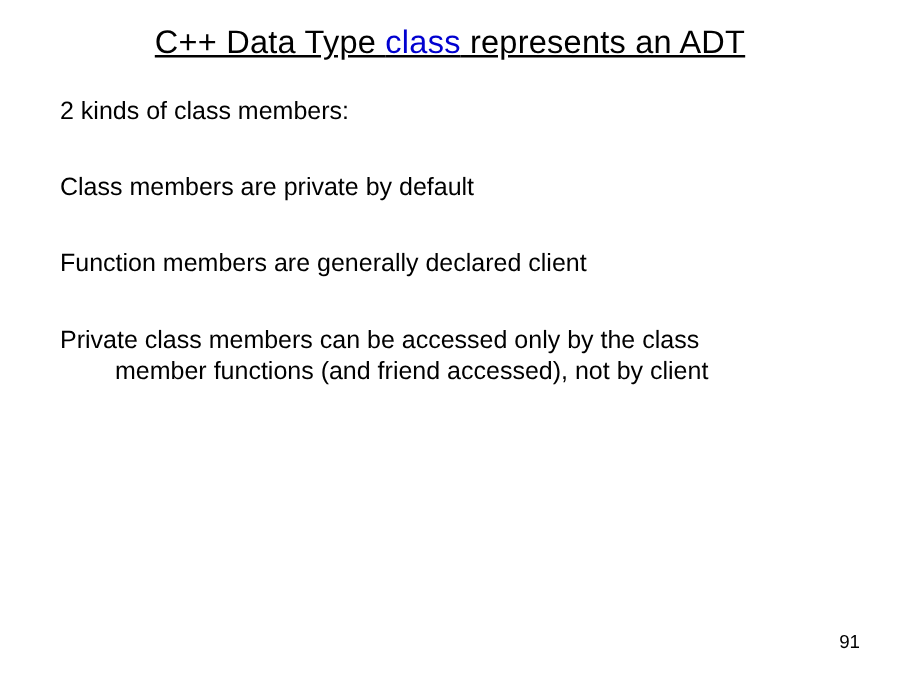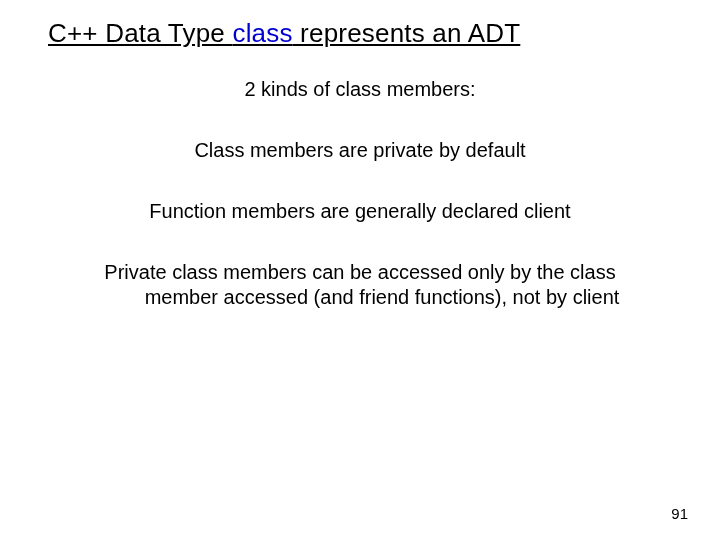--- a/index.html
+++ b/index.html
@@ -14,37 +14,36 @@
   }
   .slide {
     width: 720px;
     height: 540px;
     padding: 18px 48px 20px 48px;
     box-sizing: border-box;
     position: relative;
   }
   .title {
     font-size: 26px;
-    text-align: left;
+    text-align: center;
     text-decoration: underline;
     margin: 0 0 28px 0;
     font-weight: normal;
     letter-spacing: 0.2px;
   }
   .title .blue {
     color: #0000d0;
   }
   .body {
     font-size: 20px;
     color: #000;
     line-height: 1.25;
   }
   .para {
     margin: 0 0 36px 0;
-    text-align: center;
   }
   .indent {
     padding-left: 44px;
   }
   .page-num {
     position: absolute;
     bottom: 18px;
     right: 32px;
     font-size: 15px;
     color: #000;
@@ -65,20 +64,20 @@
       <div>2 kinds of class members:</div>
     </div>
 
     <div class="para">Class members are private by default</div>
 
 
     <div class="para">Function members are generally declared client</div>
 
     <div class="para">
       <div>Private class members can be accessed only by the class</div>
-      <div class="indent">member accessed (and friend functions), not by client</div>
+      <div class="indent">member functions (and friend accessed), not by client</div>
     </div>
 
   </div>
 
   <div class="page-num">91</div>
 
 </div>
 
 </body></html>

